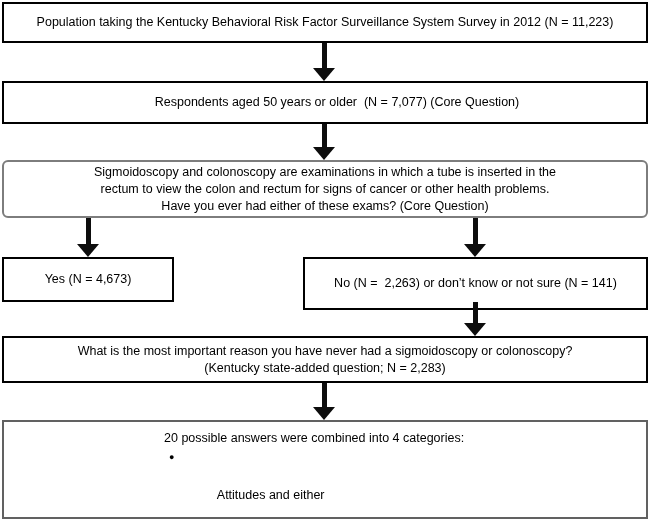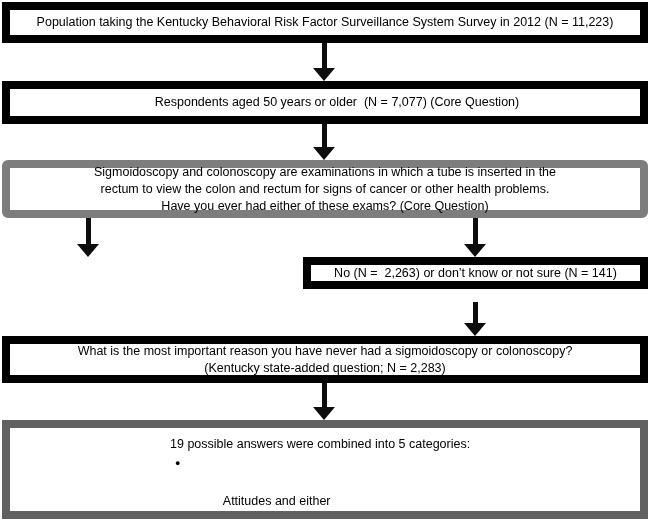--- a/index.html
+++ b/index.html
@@ -9,39 +9,39 @@
     height: 523px;
     background: #ffffff;
     font-family: "Liberation Sans", sans-serif;
     color: #000000;
     overflow: hidden;
   }
   .box {
     position: absolute;
     box-sizing: border-box;
     background: #ffffff;
-    border: 8px solid #000000;
+    border: 2px solid #000000;
     display: flex;
     align-items: center;
     justify-content: center;
     text-align: center;
     font-size: 12.5px;
     line-height: 17px;
     padding: 2px 6px;
   }
   .box .txt { white-space: pre-wrap; }
   .box.gray-border { border-color: #7d7d7d; }
   .box.darkgray-border { border-color: #616161; }
 
   
   .b-population { left: 2px; top: 2px;   width: 646px; height: 41px; }
   .b-age        { left: 2px; top: 81px;  width: 646px; height: 43px; padding-left: 30px; }
   .b-exam       { left: 2px; top: 160px; width: 646px; height: 58px; border-radius: 6px; }
   .b-yes        { left: 2px; top: 257px; width: 172px; height: 45px; }
-  .b-no         { left: 303px; top: 257px; width: 345px; height: 32px; }
+  .b-no         { left: 303px; top: 257px; width: 345px; height: 53px; }
   .b-reason     { left: 2px; top: 336px; width: 646px; height: 47px; }
   .b-categories {
     left: 2px; top: 420px; width: 646px; height: 99px;
     flex-direction: column;
     align-items: flex-start;
     justify-content: flex-start;
     text-align: left;
     padding: 7px 10px 4px 160px;
     line-height: 19px;
   }
@@ -118,20 +118,23 @@
   <div class="arrow a3">
     <div class="stem"></div>
     <div class="head"></div>
   </div>
 
   <div class="arrow a4">
     <div class="stem"></div>
     <div class="head"></div>
   </div>
 
+  <div class="box b-yes">
+    <span class="txt">Yes (N = 4,673)</span>
+  </div>
 
   <div class="box b-no">
     <span class="txt">No (N =  2,263) or don’t know or not sure (N = 141)</span>
   </div>
 
   <div class="arrow a5">
     <div class="stem"></div>
     <div class="head"></div>
   </div>
 
@@ -139,21 +142,21 @@
     <span class="txt">What is the most important reason you have never had a sigmoidoscopy or colonoscopy?
 (Kentucky state-added question; N = 2,283)</span>
   </div>
 
   <div class="arrow a6">
     <div class="stem"></div>
     <div class="head"></div>
   </div>
 
   <div class="box b-categories darkgray-border">
-    <div class="txt">19 possible answers were combined into 5 categories:</div>
+    <div class="txt">20 possible answers were combined into 4 categories:</div>
     <ul>
       <li>
         <span class="bullet">●</span>
         <span>Attitudes and either</span>
       </li>
 
     </ul>
   </div>
 
 </div>

